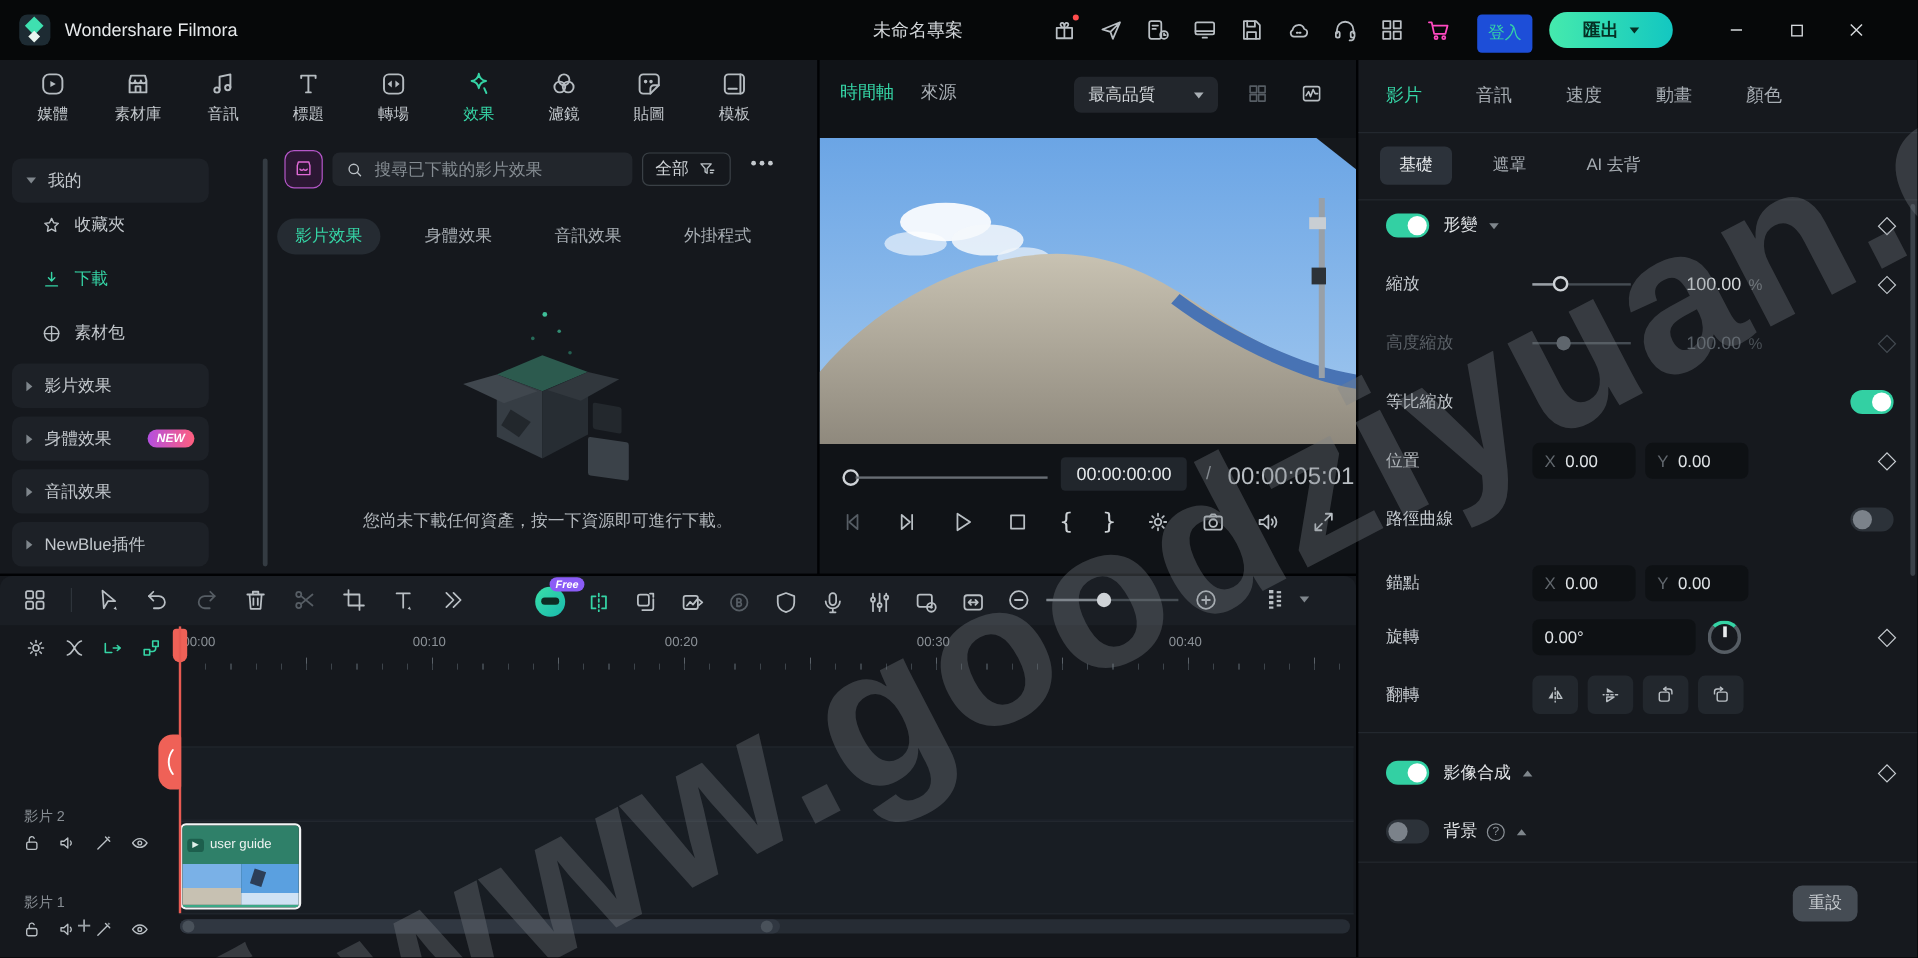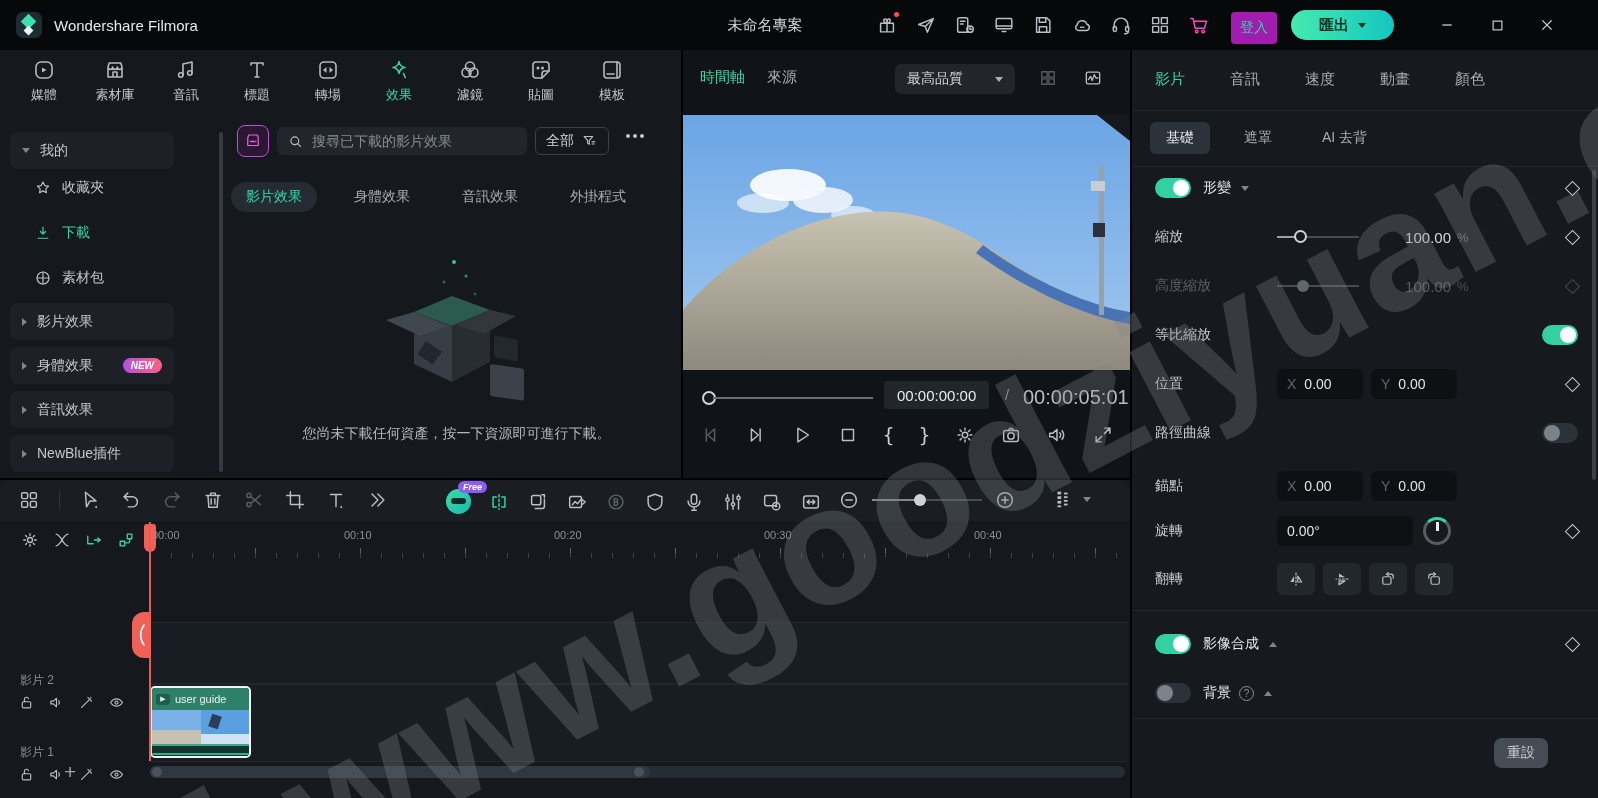--- a/index.html
+++ b/index.html
@@ -24,21 +24,21 @@
 
 #topbar{position:absolute;left:0;top:0;width:1598px;height:50px;background:#060809;display:flex;align-items:center}
 .logo{width:26px;height:26px;border-radius:7px;background:#1d2b33;margin-left:16px;position:relative;flex:none}
 .logo::before{content:"";position:absolute;left:7px;top:4px;width:11px;height:11px;background:#3fe0b0;transform:rotate(45deg)}
 .logo::after{content:"";position:absolute;left:9px;top:15px;width:7px;height:7px;background:#e9f5f0;transform:rotate(45deg)}
 .appname{color:#e6e9eb;font-size:15px;margin-left:12px}
 .menus{display:flex;gap:36px;margin-left:44px;color:#d3d7da;font-size:15px}
 .menus span{cursor:default}
 .projname{position:absolute;left:690px;width:150px;text-align:center;color:#d3d7da;font-size:15px}
 .tb-icons{position:absolute;left:876px;display:flex;gap:17px;align-items:center}
-.loginbtn{position:absolute;left:1231px;top:12px;height:26px;padding:16px 9px;border-radius:4px;background:#a21caf;color:#35d4a5;font-size:14px;display:flex;align-items:center}
+.loginbtn{position:absolute;left:1231px;top:12px;height:26px;padding:16px 9px;border-radius:4px;background:#1d4ed8;color:#35d4a5;font-size:14px;display:flex;align-items:center}
 .exportbtn{position:absolute;left:1291px;top:10px;height:30px;width:103px;border-radius:16px;
   background:linear-gradient(90deg,#45eaad,#13c7c1);color:#053024;font-weight:bold;font-size:15px;
   display:flex;align-items:center;justify-content:center;gap:9px}
 .exportbtn .cd{border-top-color:#053024}
 .winbtn{position:absolute;top:13px;width:24px;height:24px;display:flex;align-items:center;justify-content:center;color:#d6dadd}
 .giftdot{position:absolute;right:-1px;top:-2px;width:5px;height:5px;border-radius:50%;background:#ff4d4d}
 
 #fxpanel{position:absolute;left:0;top:50px;width:681px;height:428px;background:#15181d}
 .fxtabs{display:flex;gap:27px;padding:8px 0 0 22px;height:64px}
 .fxtab{display:flex;flex-direction:column;align-items:center;gap:4px;min-width:44px;color:#c3c8cd;font-size:13px}
@@ -117,21 +117,21 @@
 .thbtn{position:absolute;left:1052px;top:8px;display:flex;gap:9px;align-items:center}
 .ruler-lab{position:absolute;top:49px;font-size:11px;color:#8a9096}
 .ticks1{position:absolute;left:150px;right:2px;top:73px;height:5px;background:repeating-linear-gradient(90deg,#3c434a 0 1px,transparent 1px 21px)}
 .ticks2{position:absolute;left:150px;right:2px;top:68px;height:10px;background:repeating-linear-gradient(90deg,#5a6168 0 1px,transparent 1px 105px)}
 .lane{position:absolute;left:150px;right:2px;background:#181d23;border-top:1px solid #22272e;border-bottom:1px solid #22272e}
 .headcol{position:absolute;left:0;top:42px;width:150px;height:240px;border-right:1px solid #23282f}
 .hicons{position:absolute;left:20px;top:8px;display:flex;gap:12px;align-items:center}
 .trklabel{position:absolute;left:20px;font-size:12px;color:#878d93}
 .trkicons{position:absolute;left:18px;display:flex;gap:13px;color:#c3c8cd}
 .clip{position:absolute;left:150px;top:206px;width:101px;height:72px;border:2px solid #f2f4f5;border-radius:5px;background:#12342e;overflow:hidden}
-.cliptitle{height:22px;background:#2f8069;display:flex;align-items:center;gap:5px;padding:0 4px;color:#eef2f1;font-size:11px;white-space:nowrap}
+.cliptitle{height:32px;background:#2f8069;display:flex;align-items:center;gap:5px;padding:0 4px;color:#eef2f1;font-size:11px;white-space:nowrap}
 .clipplay{width:14px;height:11px;border-radius:3px;background:#1d5f4d;color:#dff0ea;font-size:7px;display:flex;align-items:center;justify-content:center;flex:none}
 .clipthumbs{height:34px;display:flex}
 .thumb1{width:50%;background:linear-gradient(180deg,#7ab1e7 0 58%,#c7c1b2 58% 100%)}
 .thumb2{width:50%;background:linear-gradient(180deg,#5aa0e0 0 70%,#cfe2f4 70% 100%);position:relative}
 .thumb2::after{content:"";position:absolute;left:9px;top:5px;width:10px;height:13px;background:#2c3e57;transform:rotate(18deg)}
 .clipaudio{height:16px;background:linear-gradient(#3aa987 0 2px,#12342e 2px 9px,#3aa987 9px 11px,#12342e 11px 16px)}
 .playline{position:absolute;left:149px;top:42px;width:2px;height:239px;background:#e85a52;z-index:6}
 .playcap{position:absolute;left:144px;top:44px;width:12px;height:28px;border-radius:3px 3px 6px 6px;background:#ef6157;z-index:6}
 .playgrip{position:absolute;left:132px;top:132px;width:19px;height:46px;border-radius:12px 3px 3px 12px;background:#ef6157;z-index:6;display:flex;align-items:center;justify-content:center}
 .hsb-track{position:absolute;left:150px;top:286px;width:975px;height:12px;border-radius:6px;background:#262c34}

